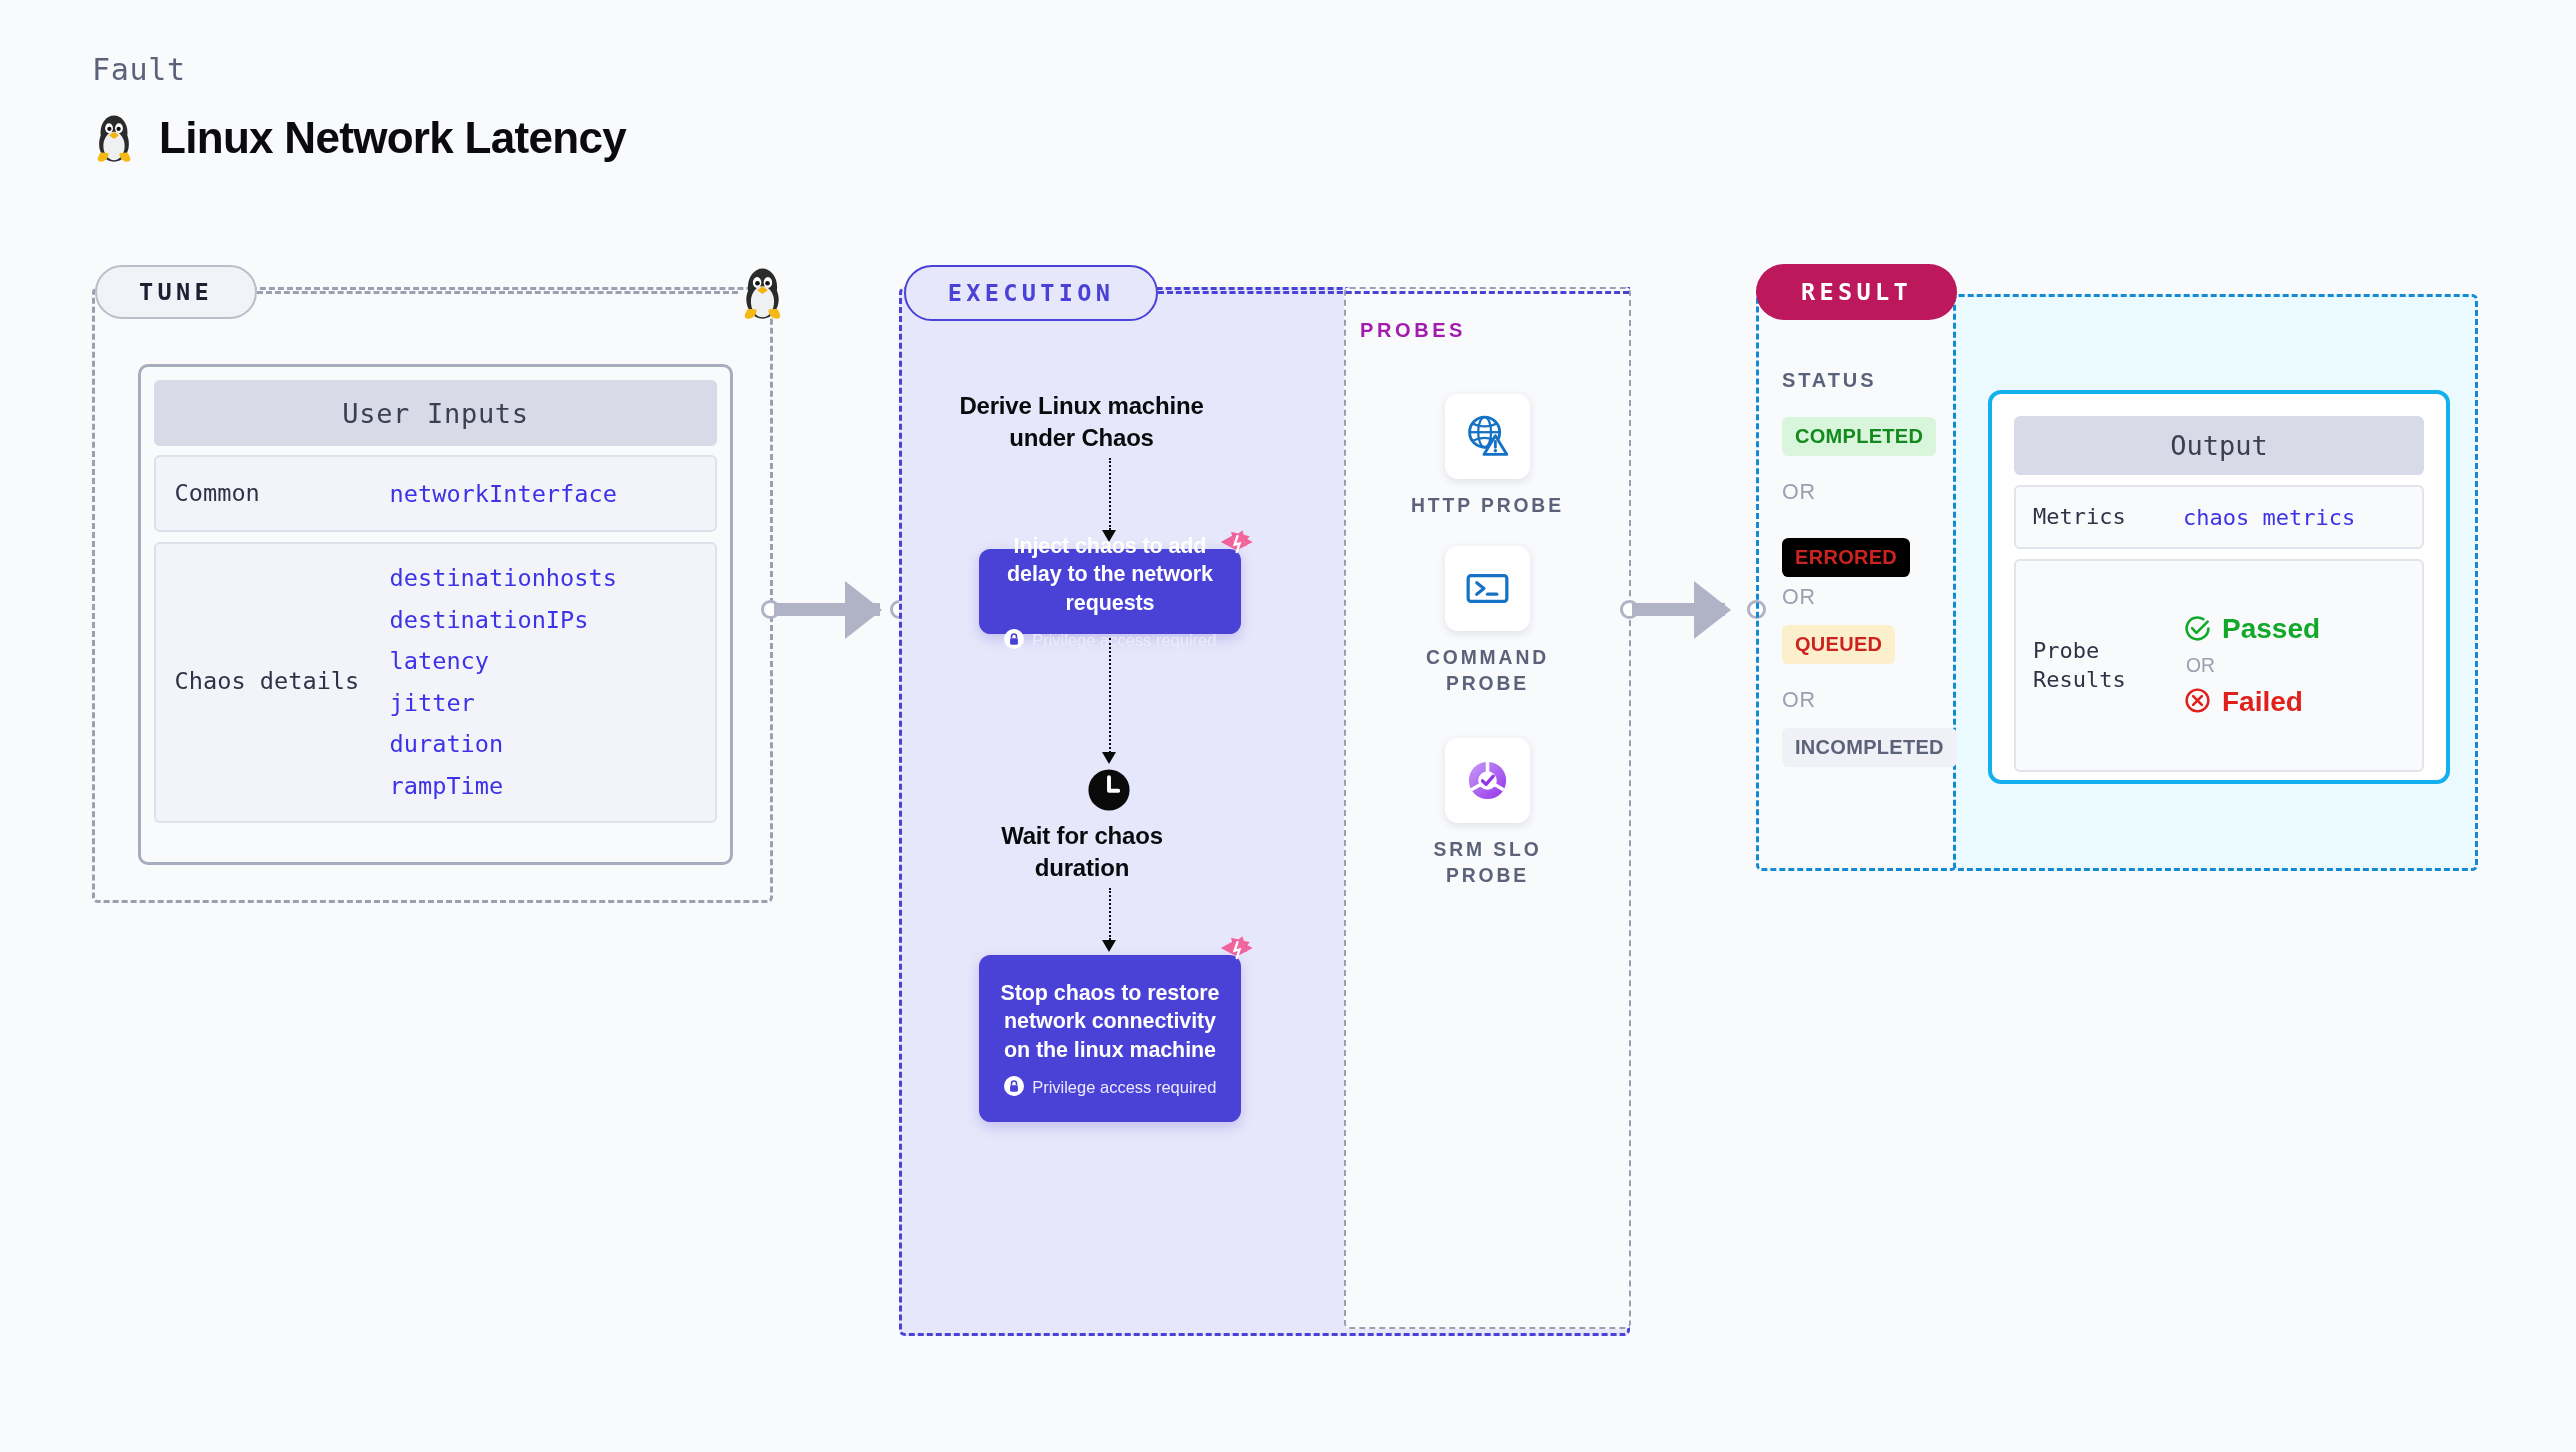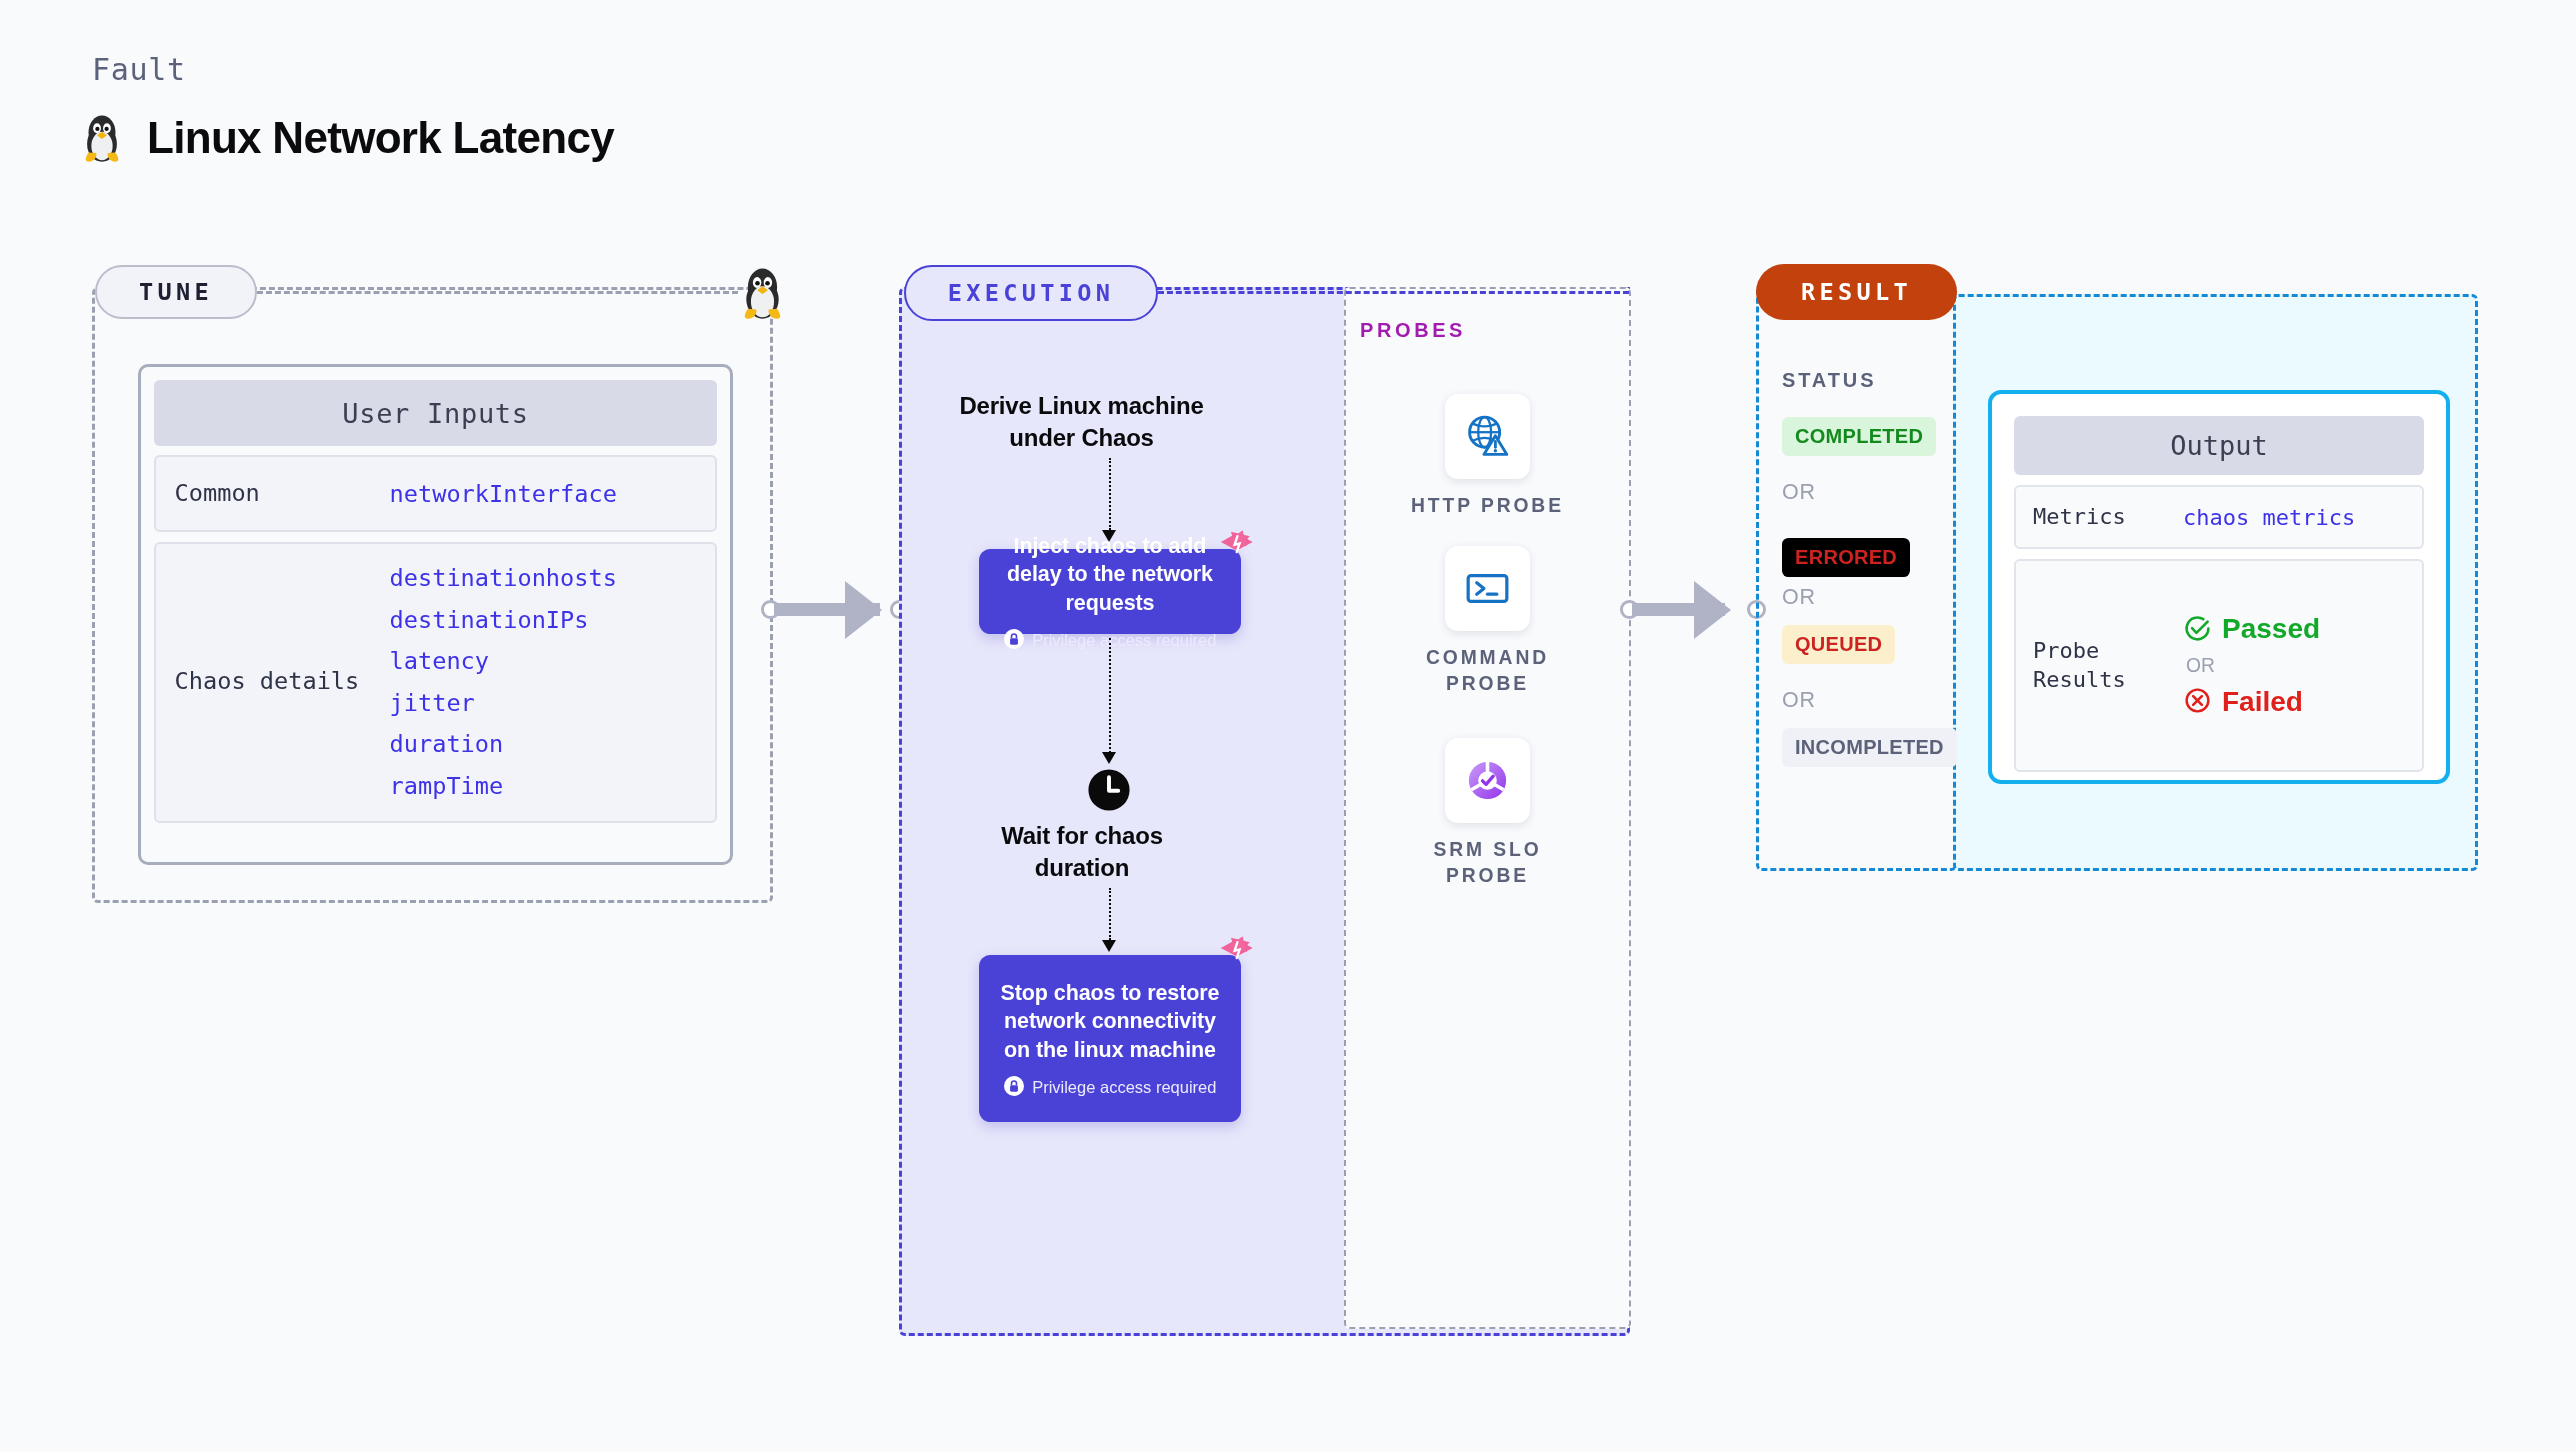--- a/index.html
+++ b/index.html
@@ -18,21 +18,21 @@
 
   
   #fault-label {
     left: 92px; top: 52px;
     font-family: "DejaVu Sans Mono", monospace;
     font-size: 30px;
     color: #5b6279;
     letter-spacing: 0.7px;
   }
   #fault-title-row {
-    left: 80px; top: 111px;
+    left: 92px; top: 111px;
     display: flex; align-items: center; gap: 23px;
   }
   #fault-title {
     font-size: 44px;
     font-weight: 700;
     color: #0b0b0d;
     letter-spacing: -0.7px;
   }
   .tux { display: block; }
 
@@ -92,21 +92,21 @@
     left: 904px; top: 265px;
     width: 254px; height: 56px;
     border: 2.9px solid #4a42d6;
     background: #e7e7fb;
     color: #4a42d6;
     font-size: 23.6px;
   }
   #result-pill {
     left: 1756px; top: 264px;
     width: 201px; height: 56px;
-    background: #c2410c;
+    background: #be185d;
     color: #ffffff;
     font-size: 23.6px;
   }
 
   
   #tune-card {
     left: 138px; top: 364px;
     width: 595px; height: 501px;
     border: 3.6px solid #a7adbd;
     border-radius: 10px;

